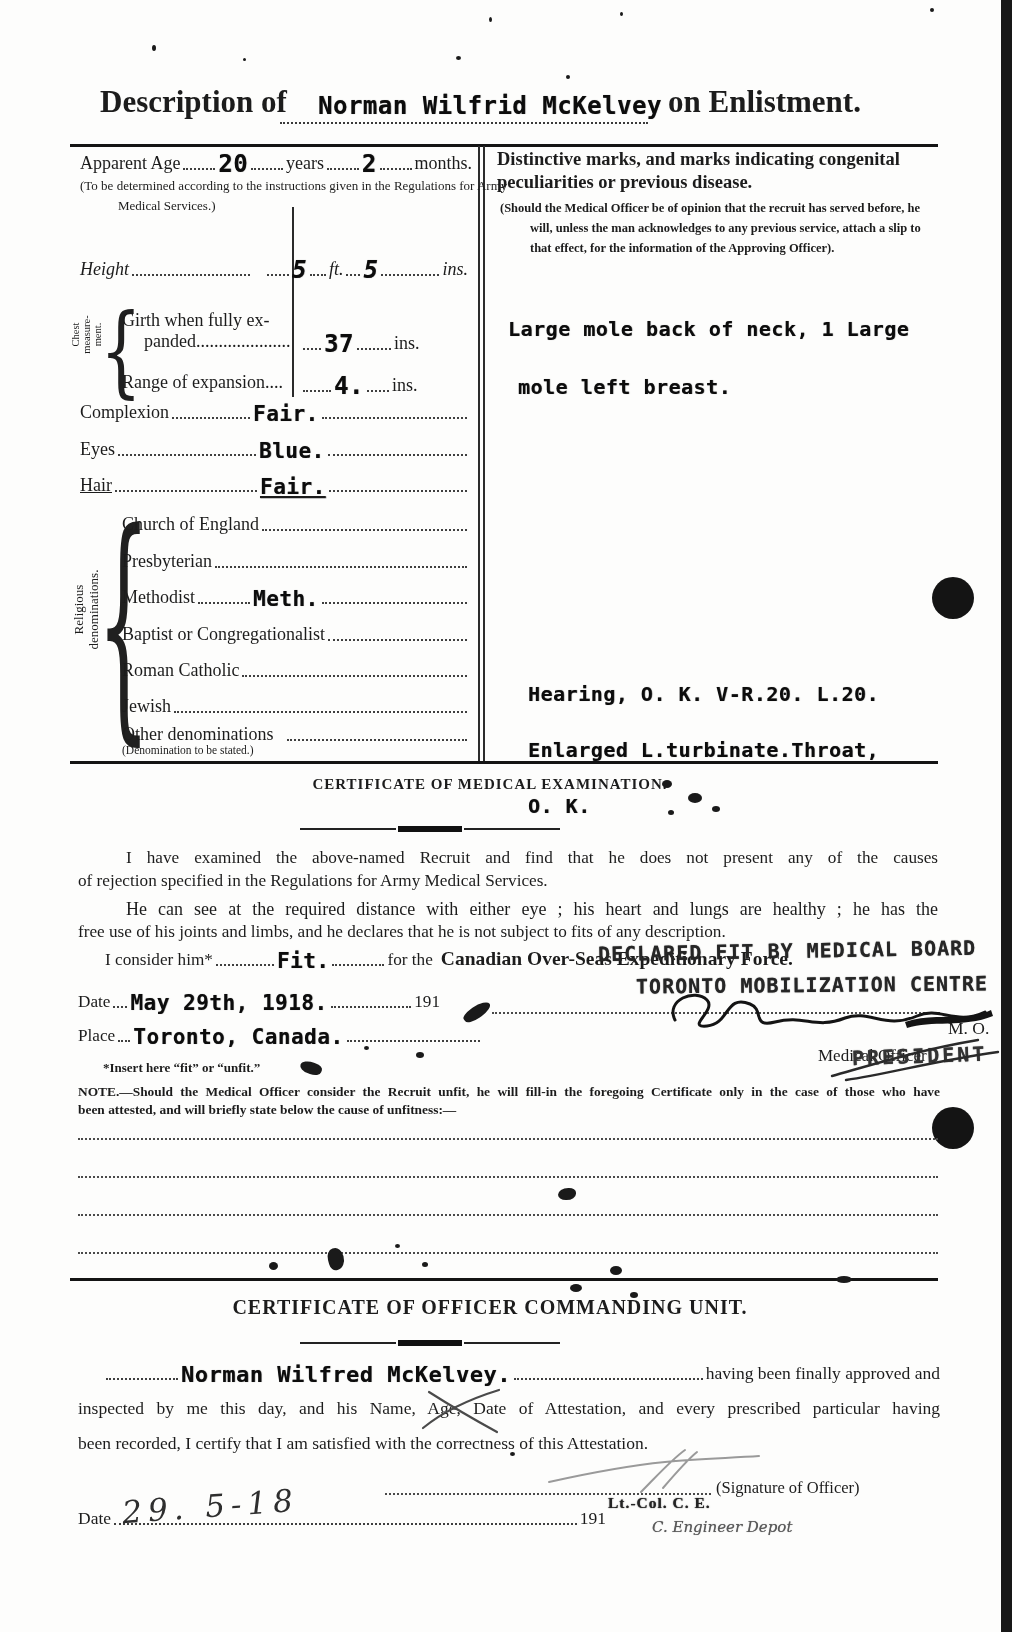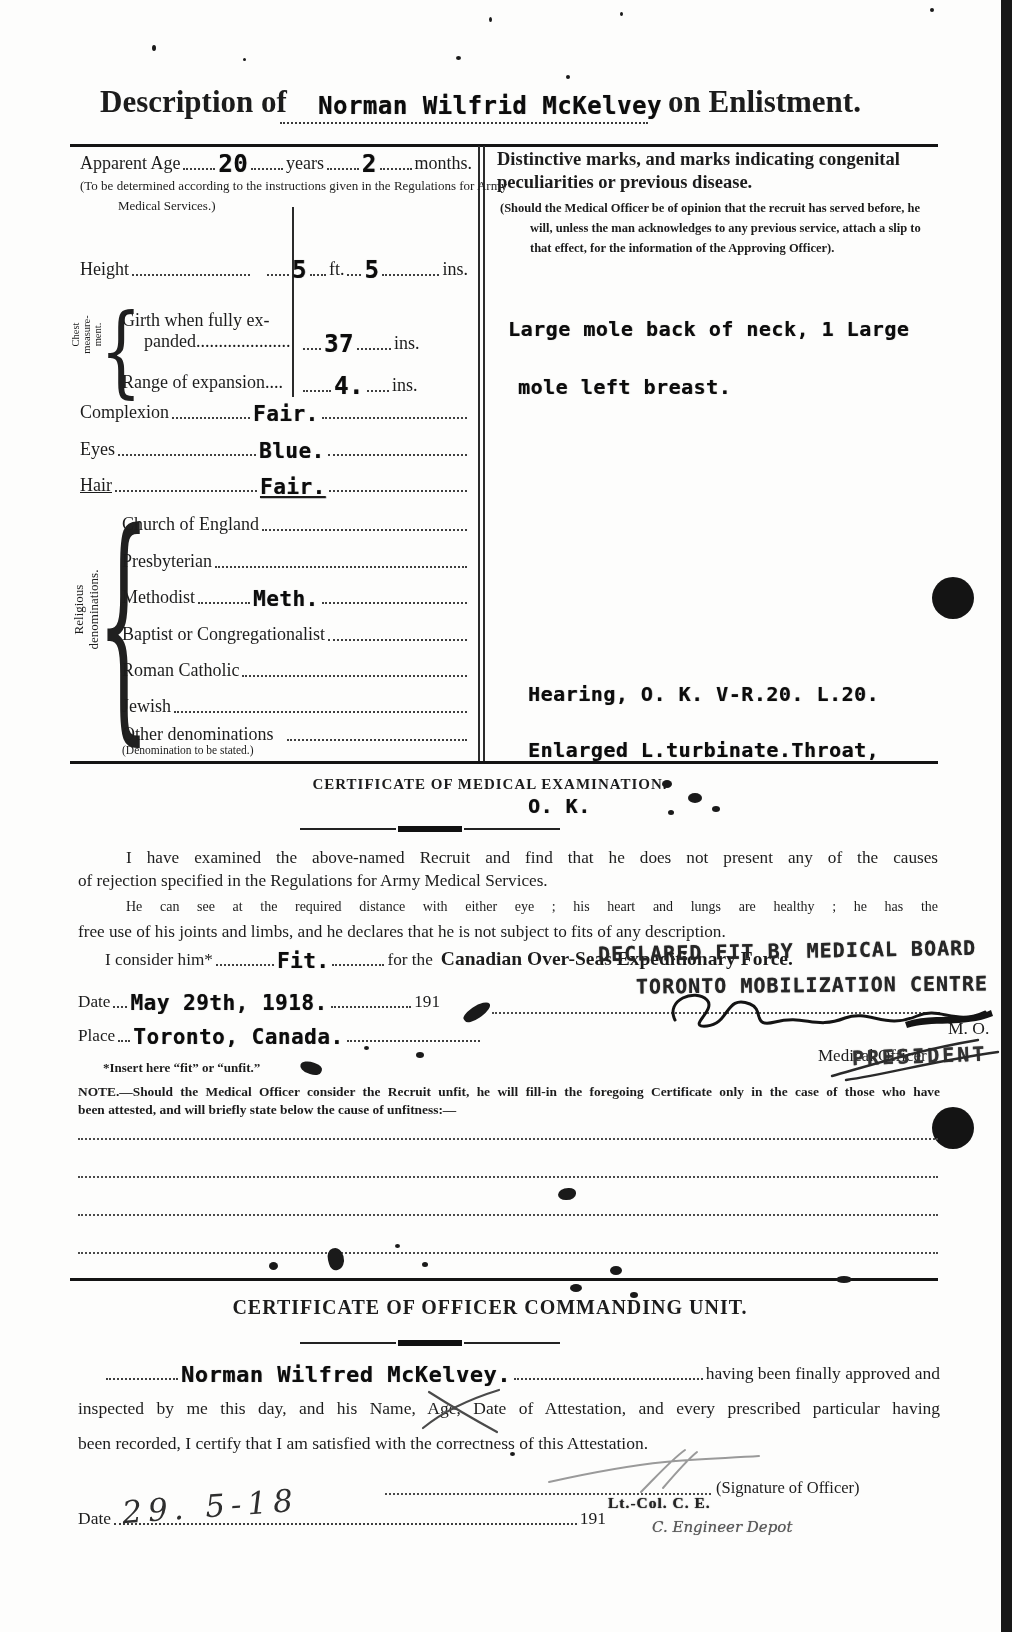--- a/index.html
+++ b/index.html
@@ -62,21 +62,21 @@
     <span class="tw tw24">20</span>
     <span class="dots"></span>
     <span>years</span>
     <span class="dots"></span>
     <span class="tw tw24">2</span>
     <span class="dots"></span>
     <span>months.</span>
   </div>
   <div class="abs small hang" style="left:80px;top:176px;width:398px;">(To be determined according to the instructions given in the Regulations for Army Medical Services.)</div>
 
-  <div class="row" style="left:80px;top:256px;width:388px;">
+  <div class="row" style="left:80px;top:256px;width:388px;font-style:italic;">
     <span>Height</span>
     <span class="dots dfix" style="width:118px;"></span>
     <span class="dots dfix" style="width:22px;margin-left:14px;"></span>
     <span class="tw tw24">5</span>
     <span class="dots dfix" style="width:16px;"></span>
     <span>ft.</span>
     <span class="dots dfix" style="width:14px;"></span>
     <span class="tw tw24">5</span>
     <span class="dots"></span>
     <span>ins.</span>
@@ -171,21 +171,21 @@
 
   <div class="abs cert-head" style="left:70px;top:776px;width:840px;">CERTIFICATE OF MEDICAL EXAMINATION.</div>
   <div class="divider" style="left:300px;top:826px;width:260px;">
     <span class="thin"></span>
       <span class="thick"></span>
       <span class="thin"></span>
   </div>
 
   <div class="abs fill" style="left:78px;top:848px;width:860px;font-size:17.2px;text-indent:48px;">I have examined the above-named Recruit and find that he does not present any of the causes</div>
   <div class="abs" style="left:78px;top:871px;width:860px;font-size:17.2px;">of rejection specified in the Regulations for Army Medical Services.</div>
-  <div class="abs fill" style="left:78px;top:899px;width:860px;font-size:14px;text-indent:48px;">He can see at the required distance with either eye ; his heart and lungs are healthy ; he has the</div>
+  <div class="abs fill" style="left:78px;top:899px;width:860px;font-size:18px;text-indent:48px;">He can see at the required distance with either eye ; his heart and lungs are healthy ; he has the</div>
   <div class="abs" style="left:78px;top:922px;width:860px;font-size:17.2px;">free use of his joints and limbs, and he declares that he is not subject to fits of any description.</div>
 
   <div class="row" style="left:105px;top:948px;width:838px;font-size:17.2px;">
     <span>I consider him*</span>
     <span class="dots dfix" style="width:58px;"></span>
     <span class="tw tw21">Fit.</span>
     <span class="dots dfix" style="width:52px;"></span>
     <span>for the</span>
     <span style="width:8px;"></span>
     <span style="font-size:19.5px;font-weight:700;">Canadian Over-Seas Expeditionary Force.</span>

